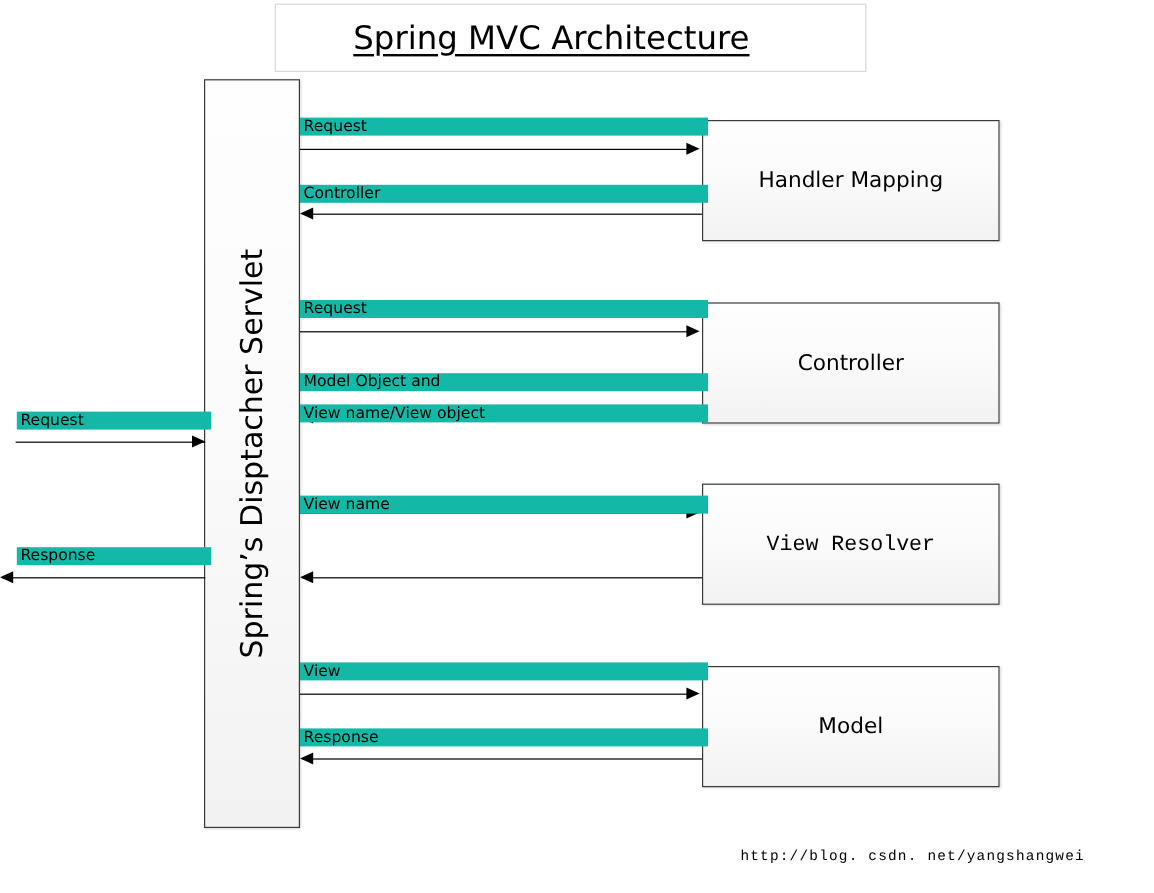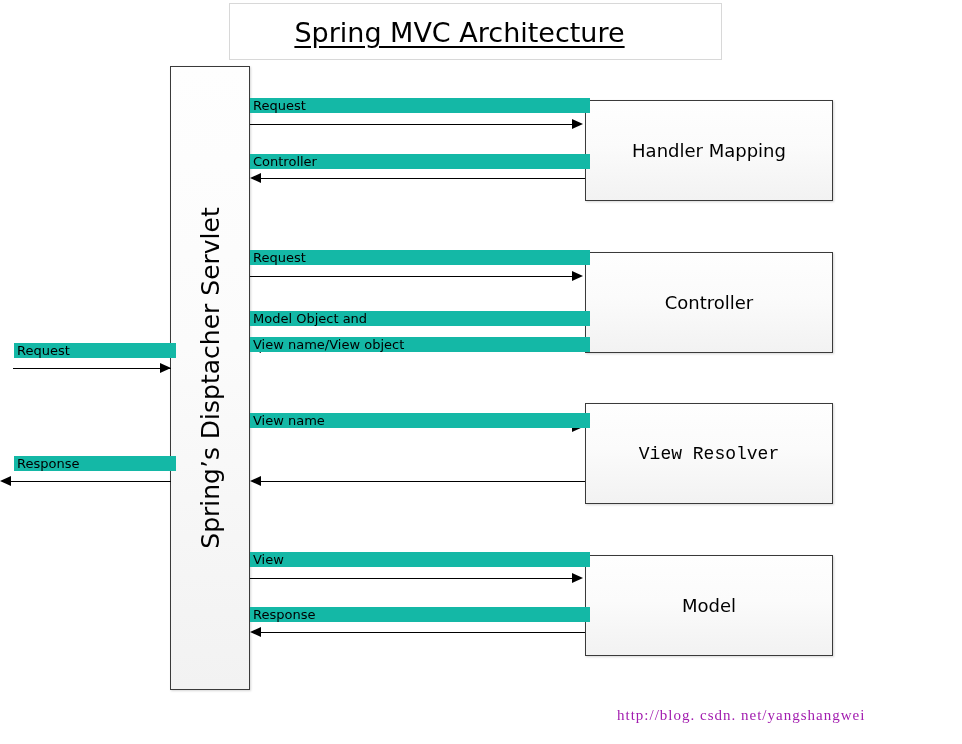--- a/index.html
+++ b/index.html
@@ -109,24 +109,24 @@
     white-space: nowrap;
     background: #14b8a6;
     padding: 0 3px;
   }
 
   
   #watermark {
     position: absolute;
     left: 617px;
     top: 707px;
-    font-family: Liberation Serif, serif;
-    font-size: 15px;
+    font-family: Liberation Mono, monospace;
+    font-size: 12px;
     letter-spacing: 1px;
-    color: #a21caf;
+    color: #000000;
     white-space: nowrap;
   }
 </style>
 </head>
 <body>
 
 <div id="canvas">
 
   <div class="title-box">
     <div class="title-text">Spring MVC Architecture</div>

